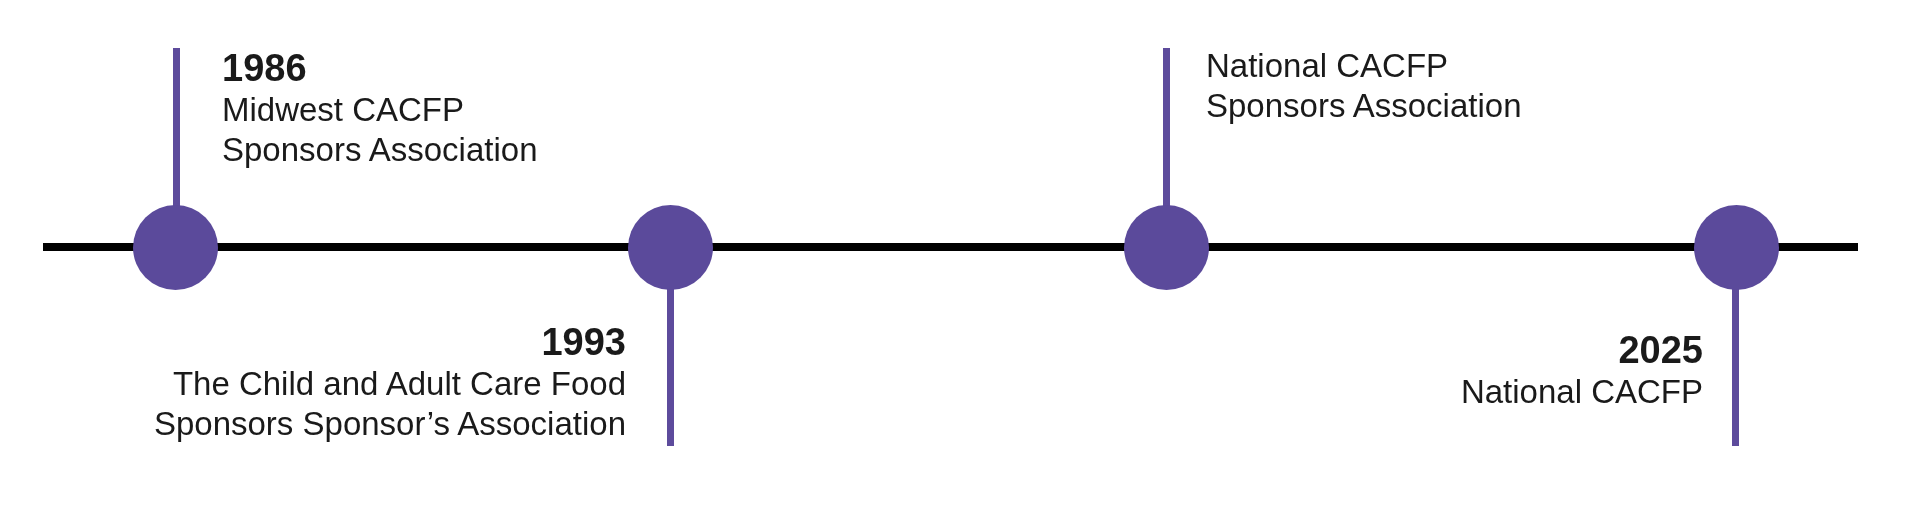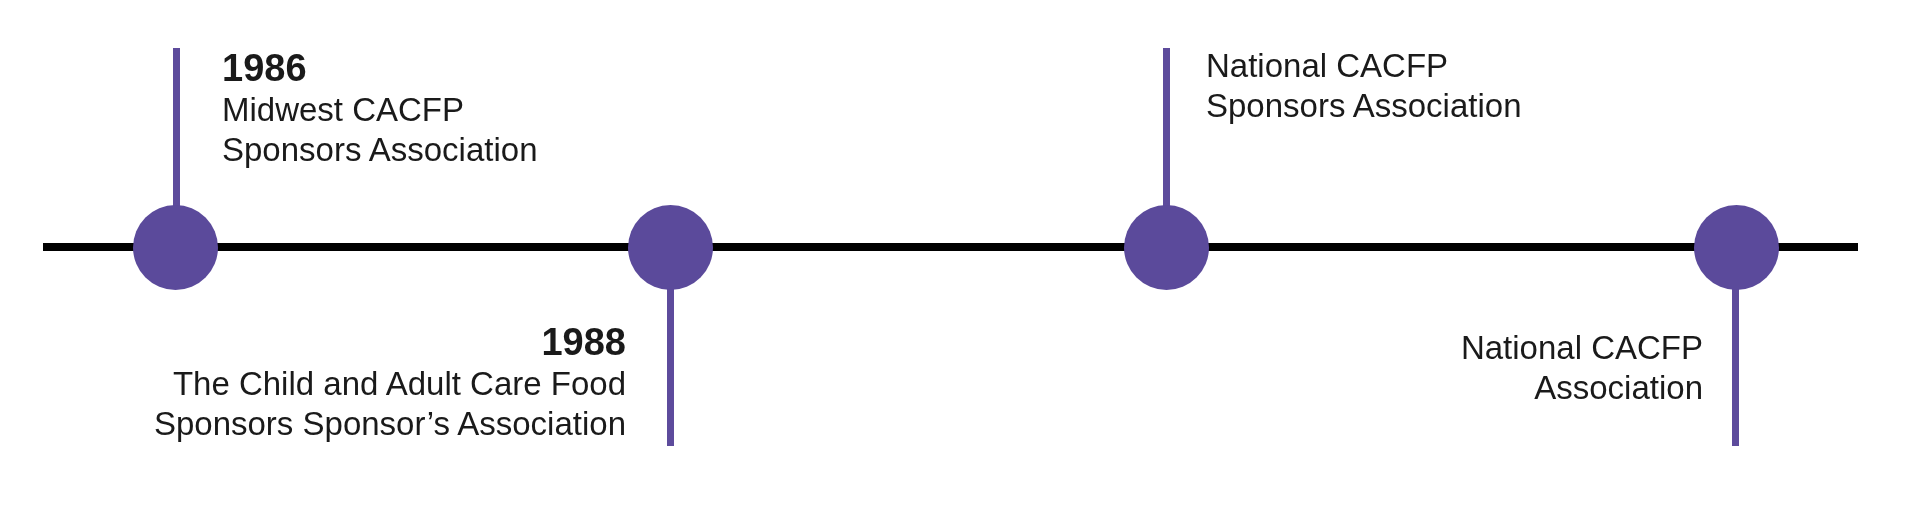--- a/index.html
+++ b/index.html
@@ -73,28 +73,28 @@
   <div class="node" style="left:1124px;"></div>
   <div class="node" style="left:1694px;"></div>
 
   <div class="label above" style="left:222px; top:46px;">
     <div class="year">1986</div>
     <div class="line">Midwest CACFP</div>
     <div class="line">Sponsors Association</div>
   </div>
 
   <div class="label below" style="right:1294px; top:320px;">
-    <div class="year">1988</div>
+    <div class="year">1993</div>
     <div class="line">The Child and Adult Care Food</div>
     <div class="line">Sponsors Sponsor’s Association</div>
   </div>
 
   <div class="label above" style="left:1206px; top:46px;">
     <div class="line">National CACFP</div>
     <div class="line">Sponsors Association</div>
   </div>
 
   <div class="label below" style="right:217px; top:328px;">
+    <div class="year">2025</div>
     <div class="line">National CACFP</div>
-    <div class="line">Association</div>
   </div>
 
 </div>
 
 </body></html>

